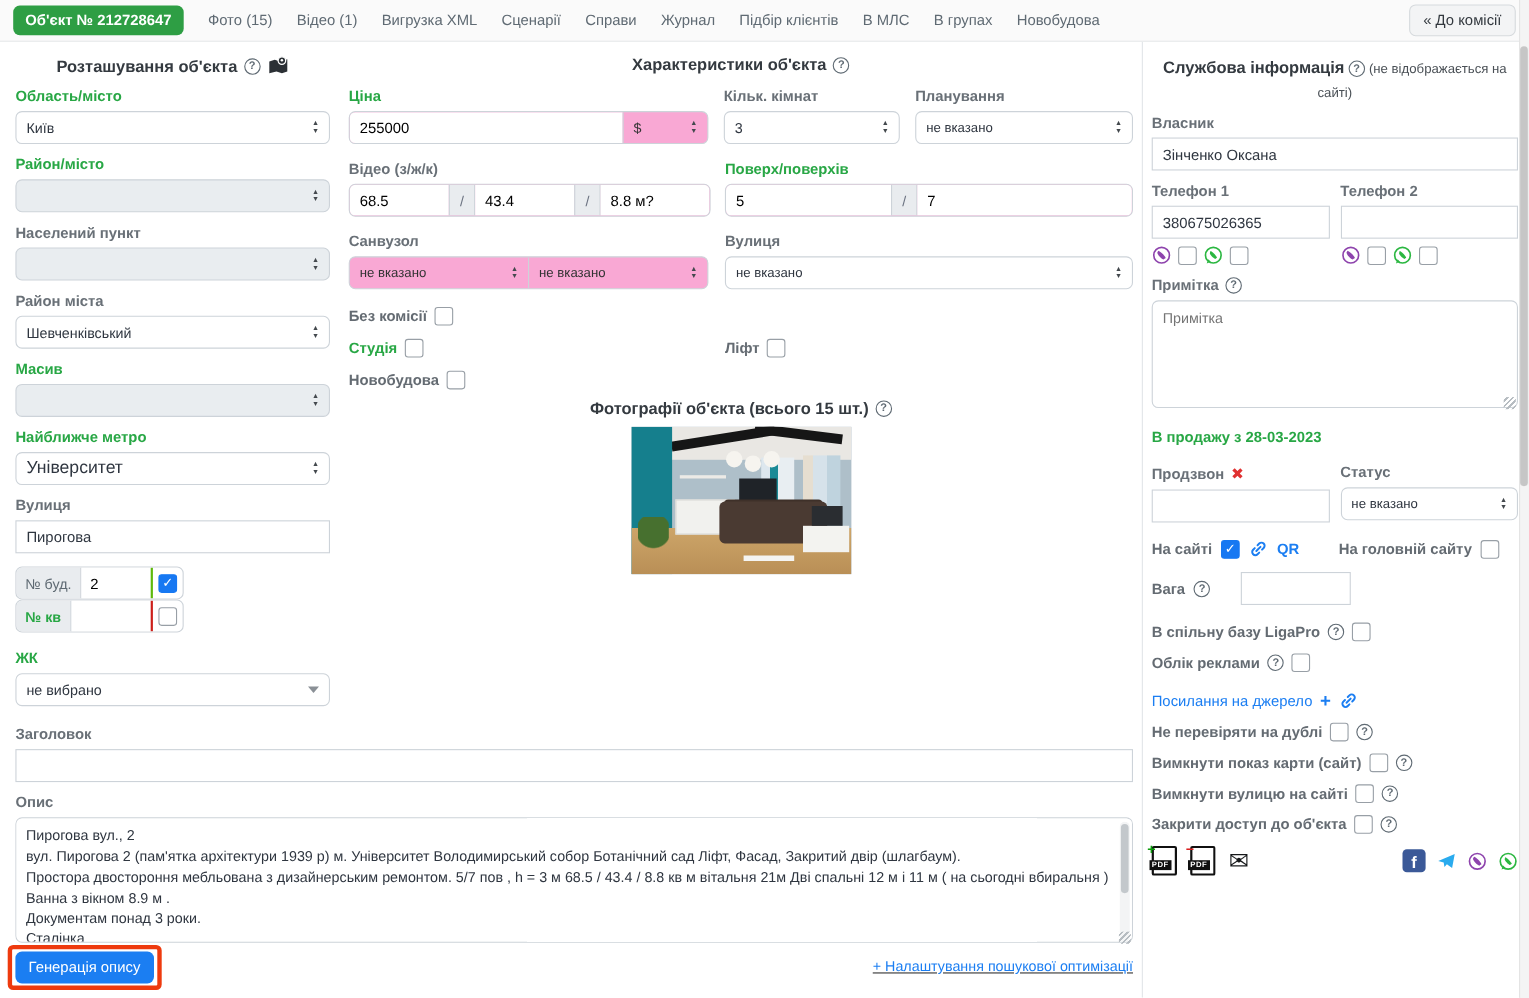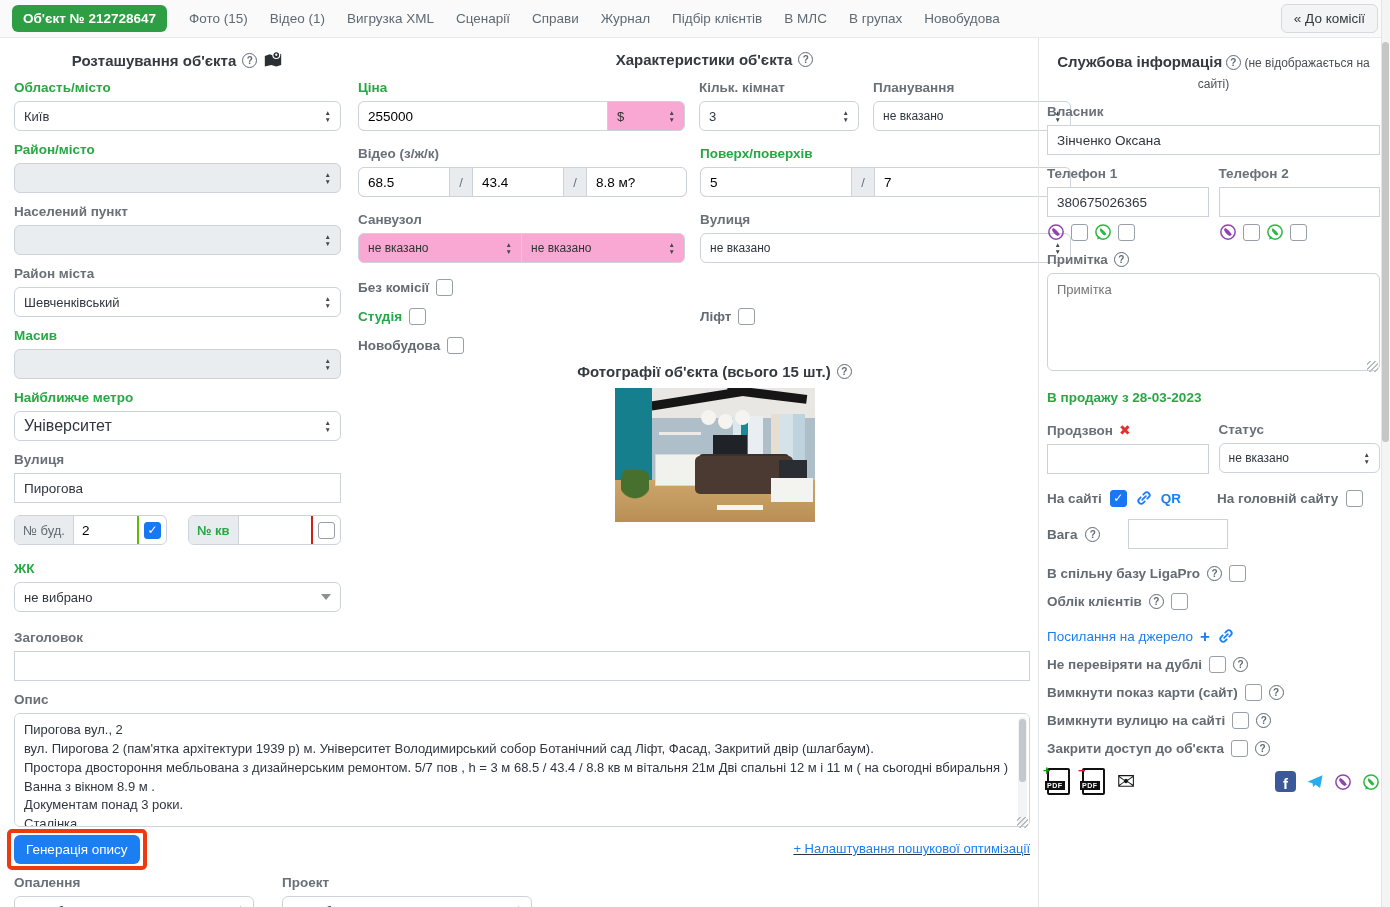--- a/index.html
+++ b/index.html
@@ -206,21 +206,21 @@
 
       <div class="lbl green">Найближче метро</div>
       <div class="sel">
         <span class="txt" style="font-size:16px">Університет</span>
         <span class="updown"></span>
       </div>
 
       <div class="lbl">Вулиця</div>
       <input class="inp" value="Пирогова" style="">
 
-      <div class="row" style="gap:21px;margin-top:12px;">
+      <div class="row" style="margin-top:12px;flex-direction:column;">
         <div class="numgrp">
           <span class="tag">№ буд.</span>
           <input value="2" style="">
           <span class="bar" style="background:#5eb90c"></span>
           <span class="cb checked"></span>
         </div>
         <div class="numgrp">
           <span class="tag green">№ кв</span>
           <input value="" style="">
           <span class="bar" style="background:#cc1f1a"></span>
@@ -511,21 +511,21 @@
     <input class="inp" style="width: 100px; margin-left: 20px;" value="">
   </div>
 
   <div class="svcitem" style="margin-top:16px">
     <span>В спільну базу LigaPro</span>
     <span class="qmark"></span>
     <span class="cb"></span>
   </div>
 
   <div class="svcitem">
-    <span>Облік клієнтів</span>
+    <span>Облік реклами</span>
     <span class="qmark"></span>
     <span class="cb"></span>
   </div>
 
   <div class="svcitem" style="margin-top:17px">
     <a class="link" style="font-size:13.5px">Посилання на джерело</a>
     <span class="plus-blue">+</span>
     <svg class="icon18 iconbtn" viewBox="0 0 24 24" width="16" height="16">
       <g fill="none" stroke="#1b7ef2" stroke-width="2.4" stroke-linecap="round">
         <path d="M9.5 14.5l5-5"></path>

